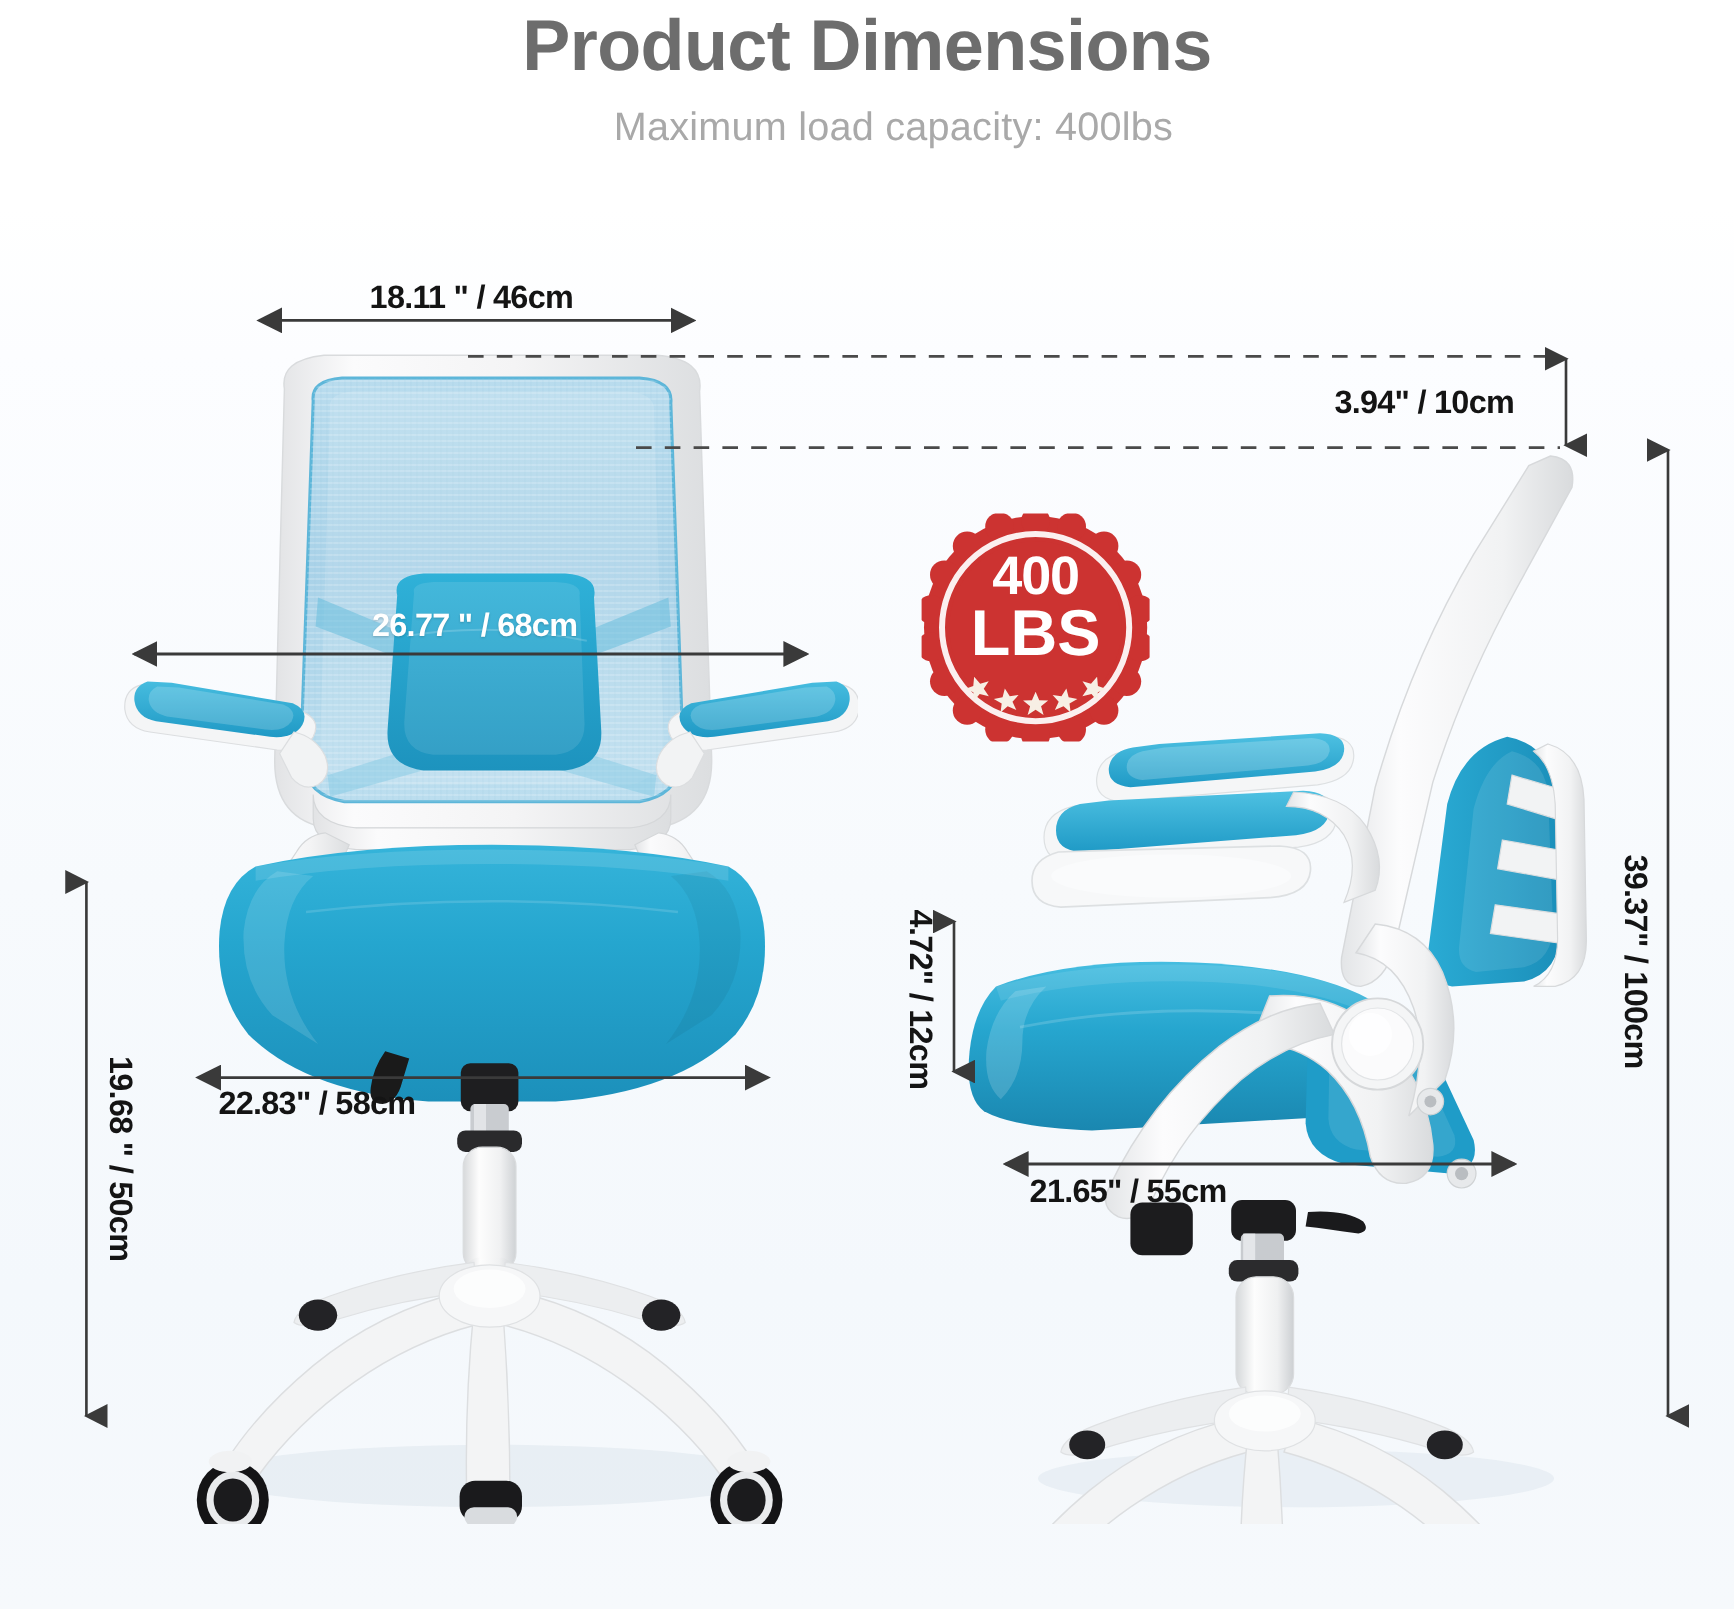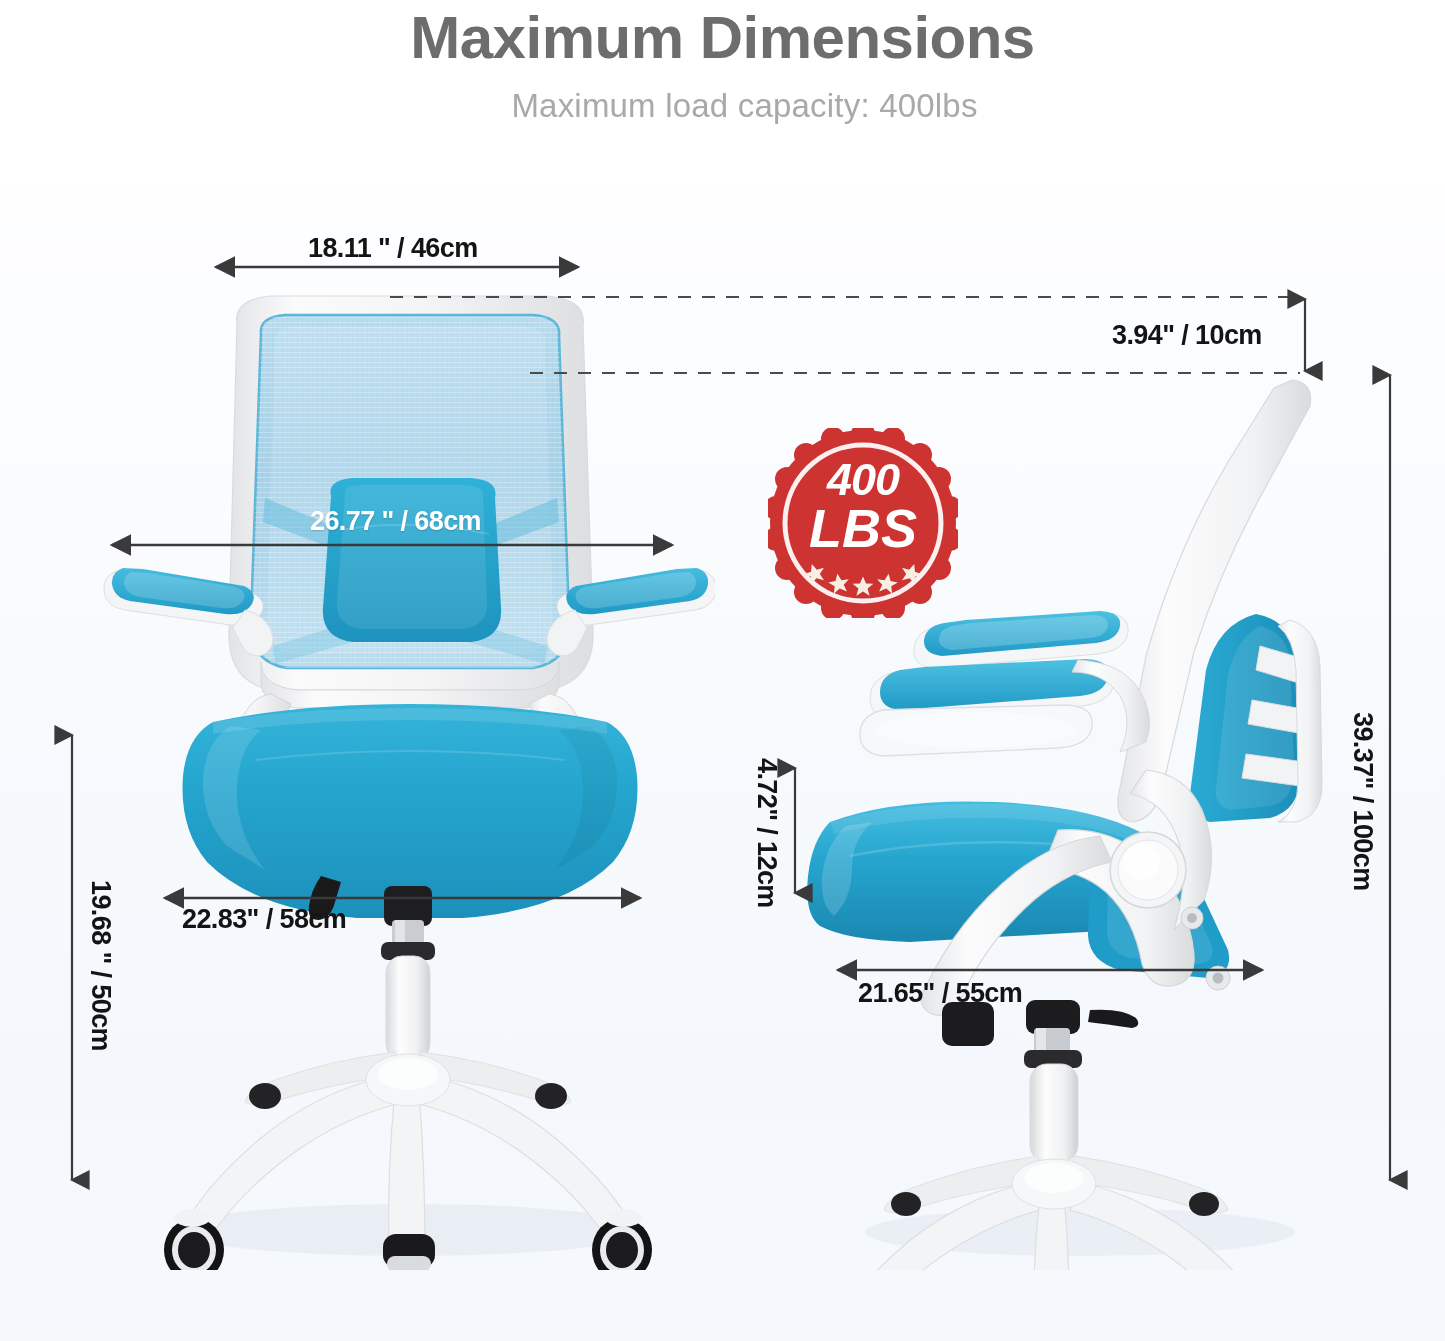--- a/index.html
+++ b/index.html
@@ -37,35 +37,35 @@
   .dim-label.vert  { transform: rotate(90deg); }
 
   
   .overlay { position: absolute; left: 0; top: 0; width: 1445px; height: 1341px; pointer-events: none; }
 
   
   .badge { position: absolute; left: 768px; top: 428px; width: 190px; height: 190px; }
   .badge-txt {
     position: absolute; left: 0; top: 0; width: 190px; height: 190px;
     display: flex; flex-direction: column; align-items: center; justify-content: flex-start;
-    padding-top: 30px; color: #fff; font-weight: bold; line-height: 0.98; font-style: italic;
+    padding-top: 30px; color: #fff; font-weight: bold; line-height: 0.98;
   }
   .badge-n { font-size: 45px; letter-spacing: -1px; }
   .badge-u { font-size: 54px; letter-spacing: 0px; }
 
   
   .chair { position: absolute; }
 </style>
 </head>
 <body>
 
 <div id="page">
 
   <div class="hdr">
-    <div class="hdr-title">Maximum Dimensions</div>
+    <div class="hdr-title">Product Dimensions</div>
     <div class="hdr-sub">Maximum load capacity: 400lbs</div>
   </div>
 
   <div class="chair" style="left:95px; top:290px; width:620px; height:980px;">
     <svg width="620" height="980" viewBox="0 0 620 980" xmlns="http://www.w3.org/2000/svg">
       <defs>
         <linearGradient id="fMesh" x1="0" y1="0" x2="0" y2="1">
           <stop offset="0%" stop-color="#b9dcee"></stop>
           <stop offset="45%" stop-color="#a9d2e8"></stop>
           <stop offset="100%" stop-color="#bcdeef"></stop>

